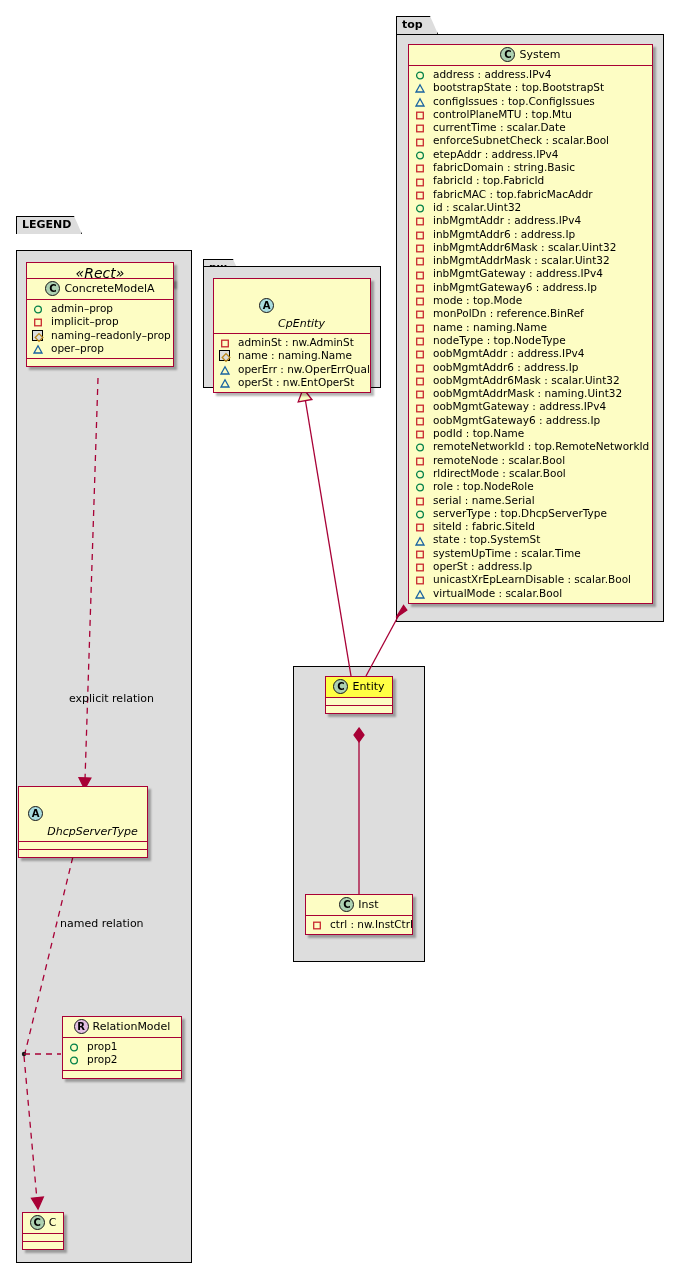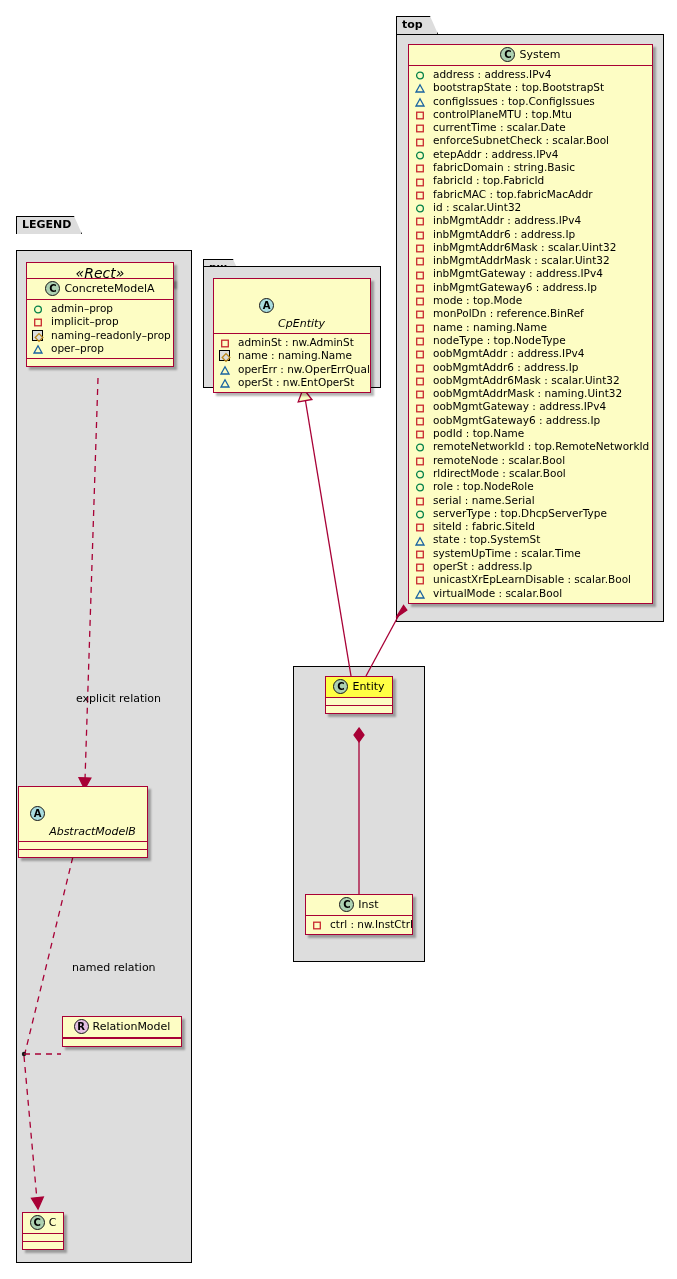--- a/index.html
+++ b/index.html
@@ -170,22 +170,22 @@
     <line x1="78" y1="836" x2="25" y2="1053" stroke="#a80036" stroke-width="1.3" stroke-dasharray="6,5"></line>
     
     <circle cx="24" cy="1054" r="2.2" fill="#181818"></circle>
     
     <line x1="24" y1="1054" x2="61" y2="1054" stroke="#a80036" stroke-width="1.3" stroke-dasharray="6,5"></line>
     
     <line x1="24" y1="1056" x2="37" y2="1200" stroke="#a80036" stroke-width="1.3" stroke-dasharray="6,5"></line>
     <polygon points="38,1209 31.5,1198.2 43.3,1197.0" fill="#a80036" stroke="#a80036" stroke-width="1.3"></polygon>
   </svg>
 
-  <div class="lbl" style="left:76px; top:692px;">explicit relation</div>
-  <div class="lbl" style="left:72px; top:917px;margin-top:44px;">named relation</div>
+  <div class="lbl" style="left:69px; top:692px;">explicit relation</div>
+  <div class="lbl" style="left:60px; top:917px;">named relation</div>
 
   <div class="cls" style="left:408px; top:44px; width:245px;">
     <div class="hdr">
       <span class="badge C">C</span>
       <span class="title">System</span>
     </div>
     <div class="body" id="sys-attrs">
         <div class="attr">
           <span class="vis pub">
             <svg width="11" height="11">
@@ -621,32 +621,50 @@
           <span>oper–prop</span>
         </div>
       </div>
     <div class="sep"></div>
     <div class="body empty"></div>
   </div>
 
   <div class="cls" style="left:18px; top:786px; width:130px;">
     <div class="hdr">
       <span class="badge A">A</span>
-      <span class="title ital">AbstractModelB</span>
+      <span class="title ital">DhcpServerType</span>
     </div>
     <div class="body empty"></div>
     <div class="sep"></div>
     <div class="body empty"></div>
   </div>
 
   <div class="cls" style="left:62px; top:1016px; width:120px;">
     <div class="hdr">
       <span class="badge R">R</span>
       <span class="title">RelationModel</span>
     </div>
+    <div class="body" id="rm-attrs">
+        <div class="attr">
+          <span class="vis pub">
+            <svg width="11" height="11">
+              <circle cx="5" cy="5.5" r="3.4" fill="none" stroke="#038048" stroke-width="1.3"></circle>
+            </svg>
+          </span>
+          <span>prop1</span>
+        </div>
+        <div class="attr">
+          <span class="vis pub">
+            <svg width="11" height="11">
+              <circle cx="5" cy="5.5" r="3.4" fill="none" stroke="#038048" stroke-width="1.3"></circle>
+            </svg>
+          </span>
+          <span>prop2</span>
+        </div>
+      </div>
     <div class="sep"></div>
     <div class="body empty"></div>
   </div>
 
   <div class="cls" style="left:22px; top:1212px; width:42px;">
     <div class="hdr">
       <span class="badge C">C</span>
       <span class="title">C</span>
     </div>
     <div class="body empty"></div>

